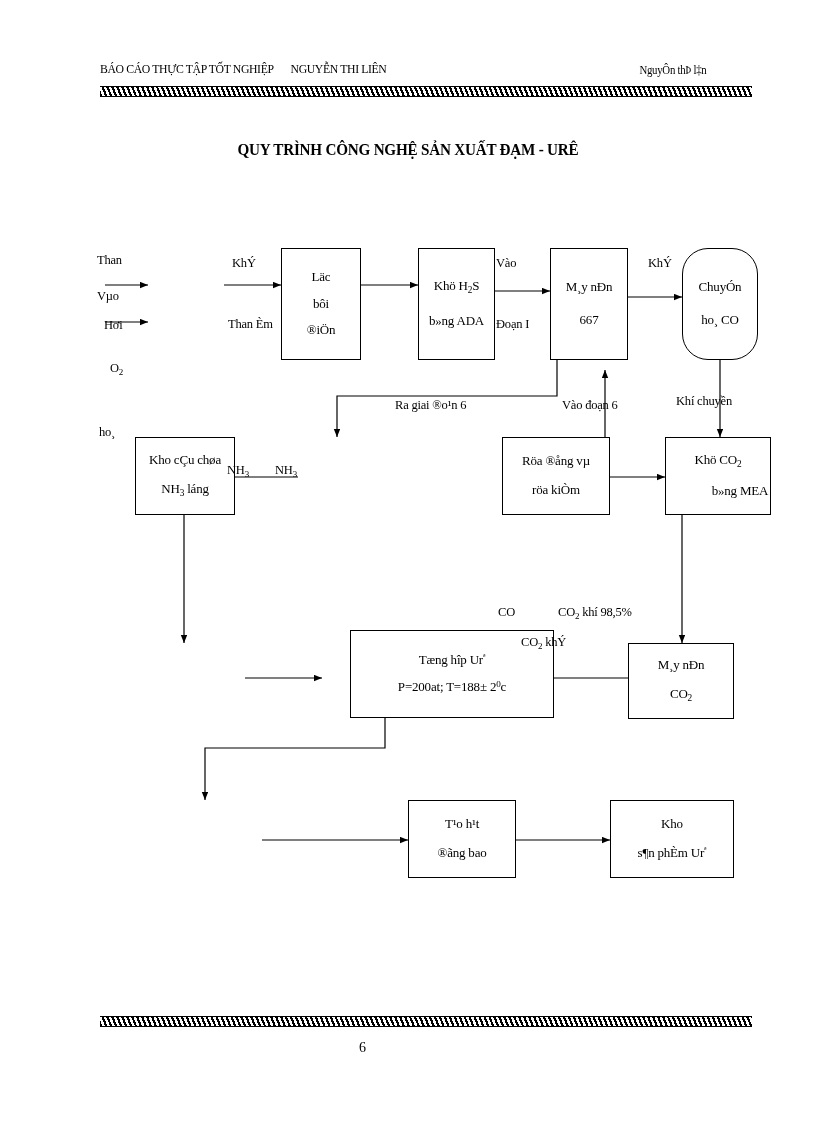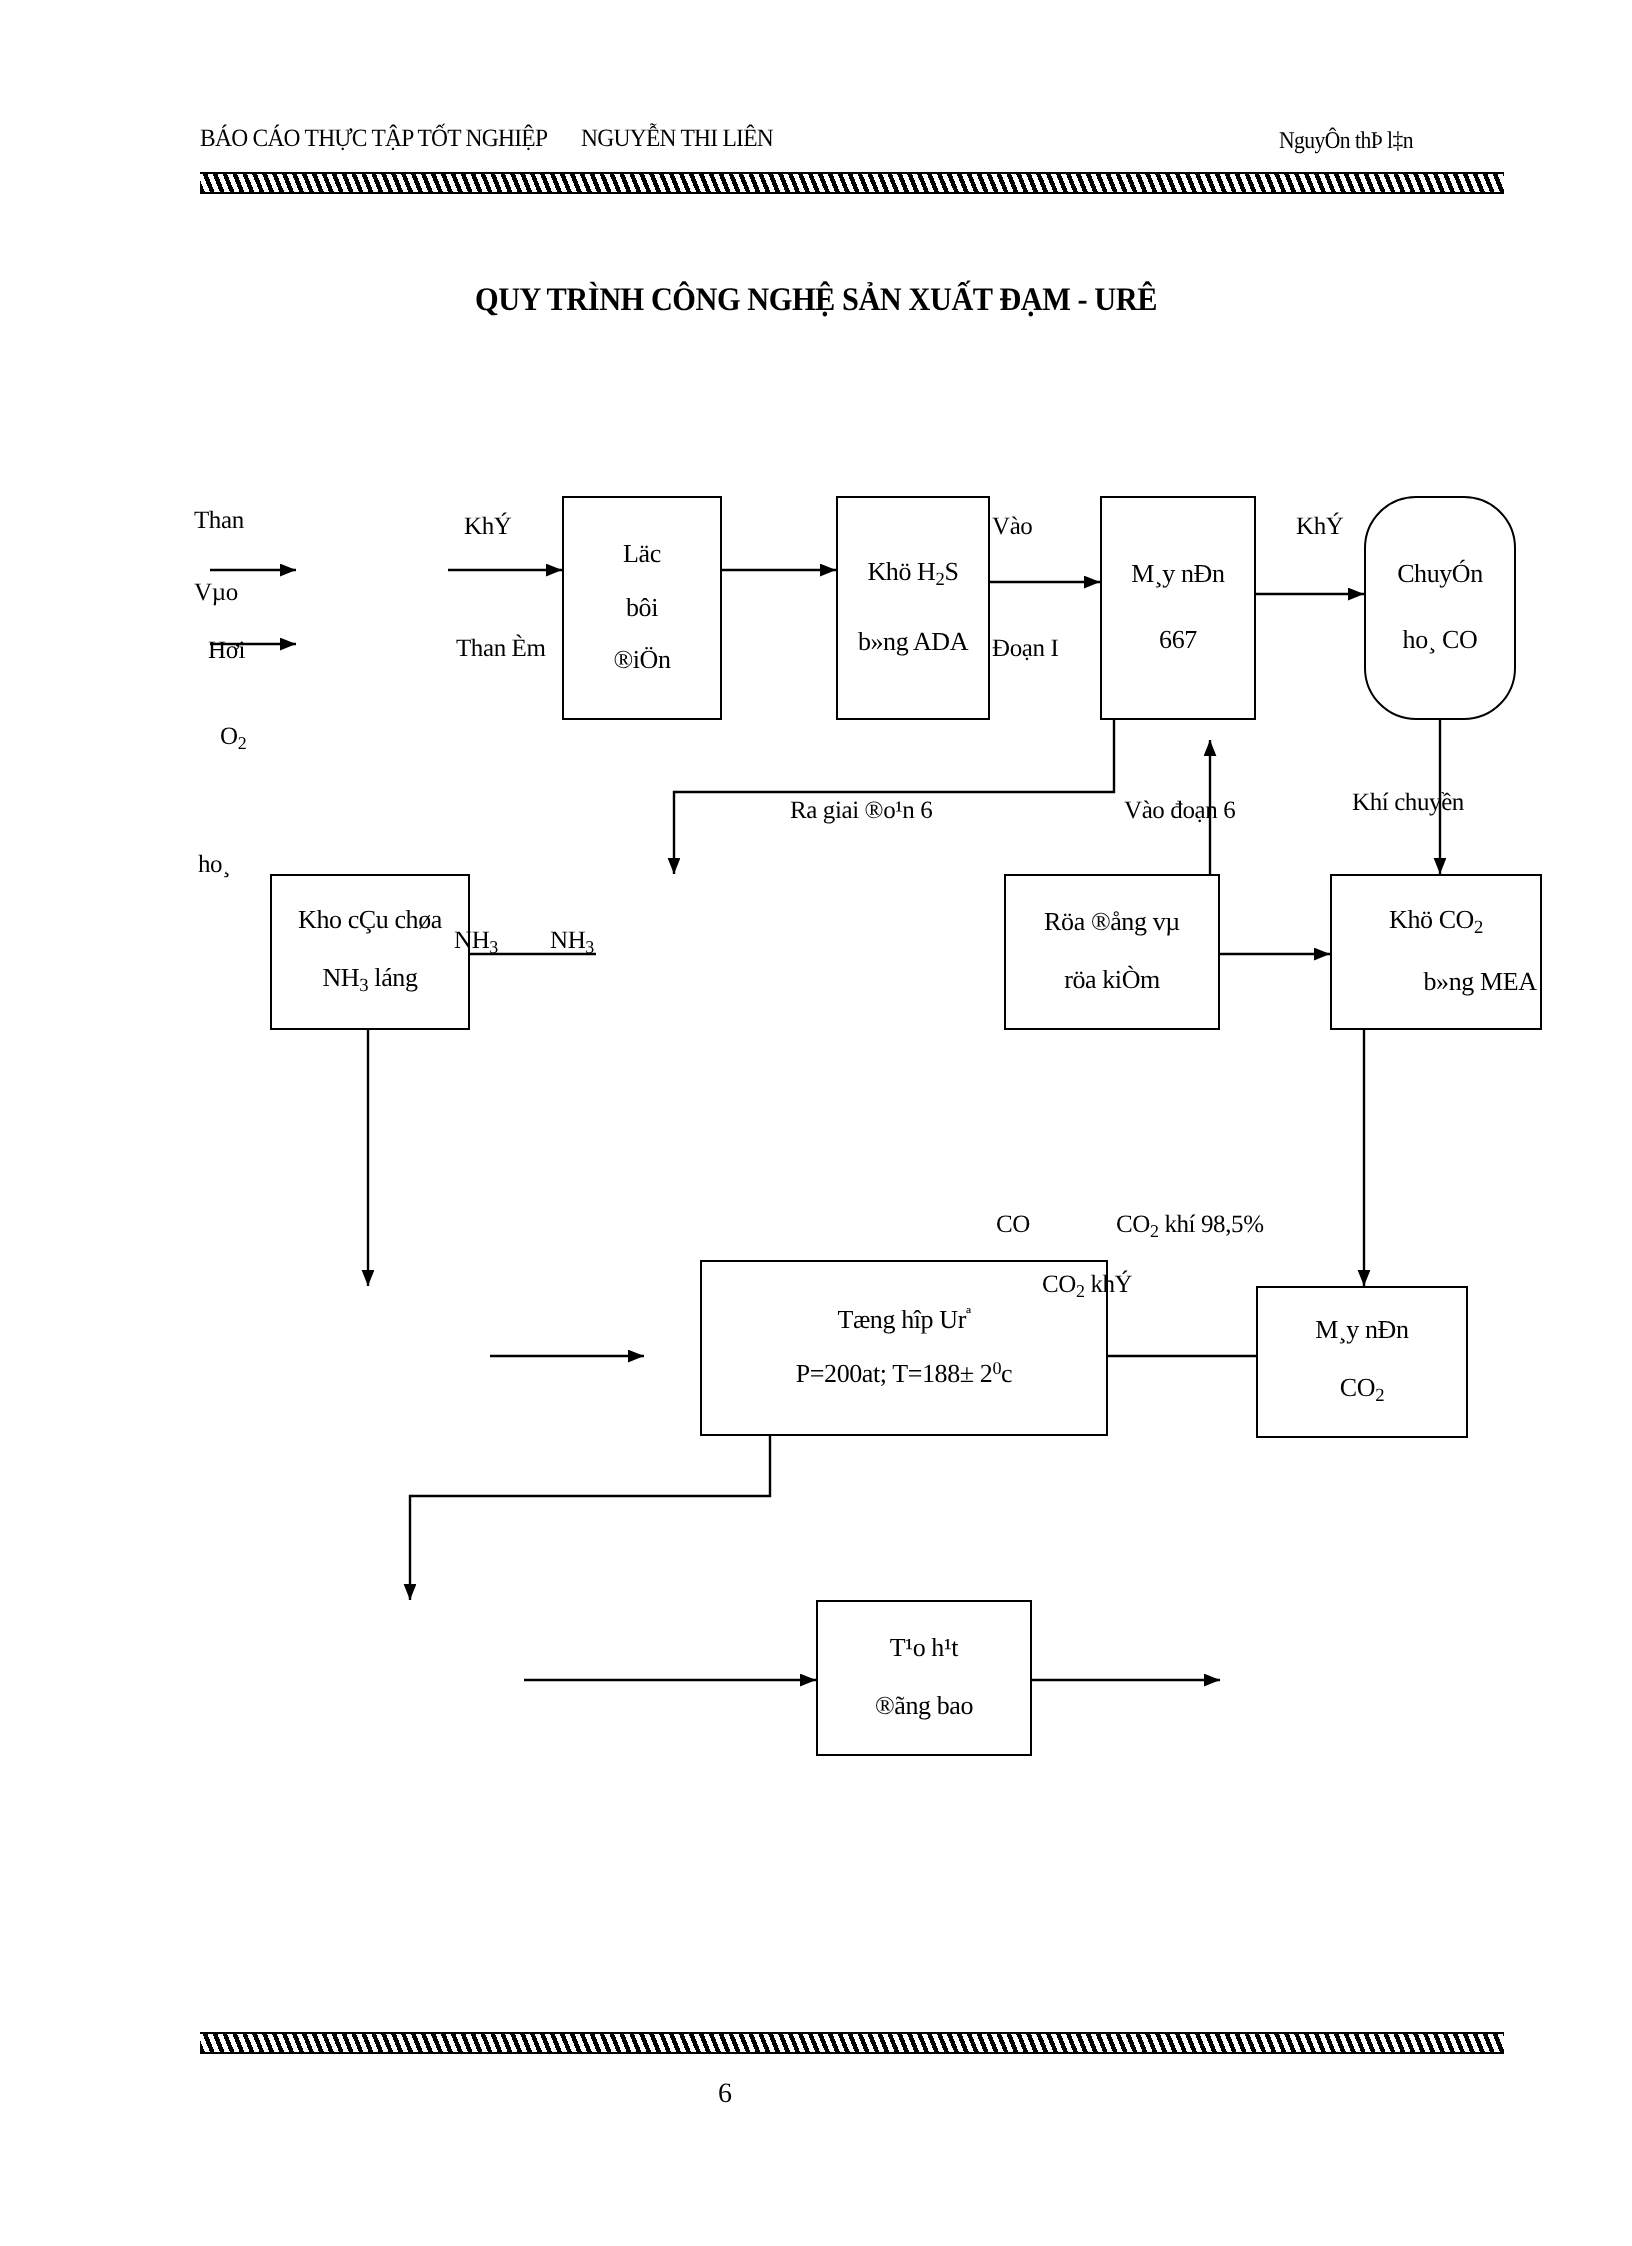--- a/index.html
+++ b/index.html
@@ -250,20 +250,24 @@
       <span class="ln">M¸y nÐn</span>
       <span class="ln" style="margin-top:10px;"><span>CO</span><sub>2</sub></span>
     </div>
 
 
     <div class="node" style="left:408px; top:800px; width:108px; height:78px;">
       <span class="ln">T¹o h¹t</span>
       <span class="ln" style="margin-top:10px;">®ãng bao</span>
     </div>
 
+    <div class="node" style="left:610px; top:800px; width:124px; height:78px;">
+      <span class="ln">Kho</span>
+      <span class="ln" style="margin-top:10px;"><span>s¶n phÈm Ur</span><sup>ª</sup></span>
+    </div>
 
     <div class="lbl" style="left:97px; top:253px;">Than</div>
     <div class="lbl" style="left:97px; top:289px;">Vµo</div>
     <div class="lbl" style="left:104px; top:318px;">Hơi</div>
     <div class="lbl" style="left:110px; top:361px;"><span>O</span><sub>2</sub></div>
 
     <div class="lbl" style="left:232px; top:256px;">KhÝ</div>
     <div class="lbl" style="left:228px; top:317px;text-align:right;">Than Èm</div>
 
     <div class="lbl" style="left:496px; top:256px;">Vào</div>

